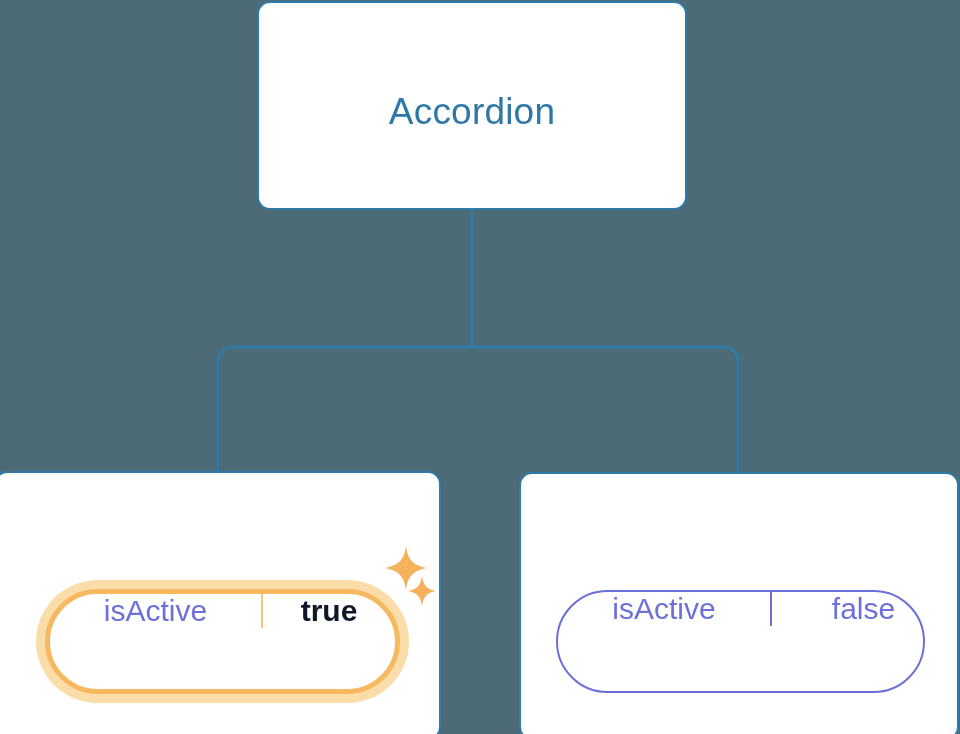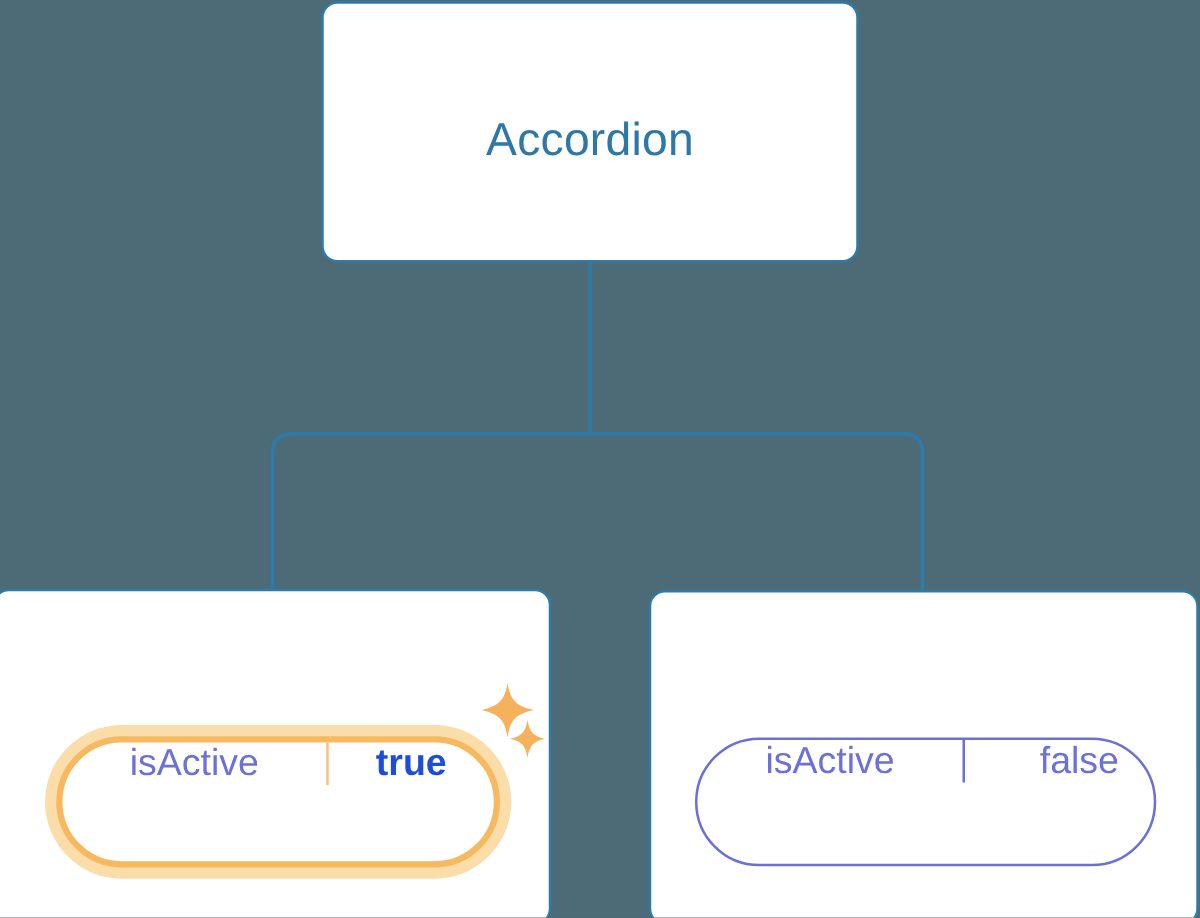--- a/index.html
+++ b/index.html
@@ -113,21 +113,21 @@
   .prop-pill.highlight {
     border: 5px solid #f7b95f;
     border-radius: 999px;
     box-shadow: 0 0 0 9px #fbdda9;
   }
   .prop-pill.highlight .prop-key {
     border-right: 2px solid #f7c47b;
     color: #6c70d8;
   }
   .prop-pill.highlight .prop-value {
-    color: #1d4ed8;
+    color: #0f172a;
     font-weight: 700;
   }
 
   
   #pill-left {
     left: 45px;
     top: 589px;
     width: 355px;
     height: 105px;
   }

